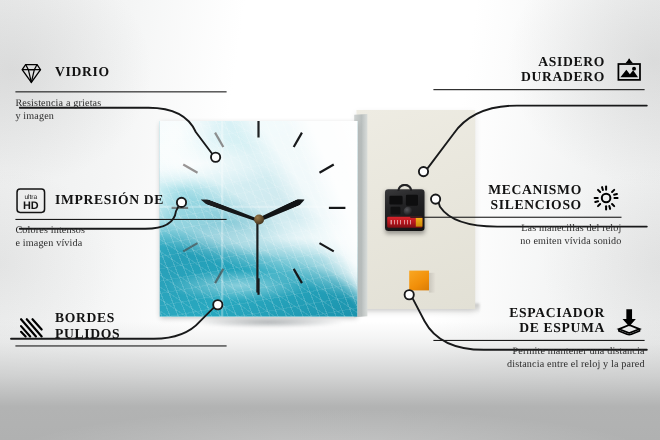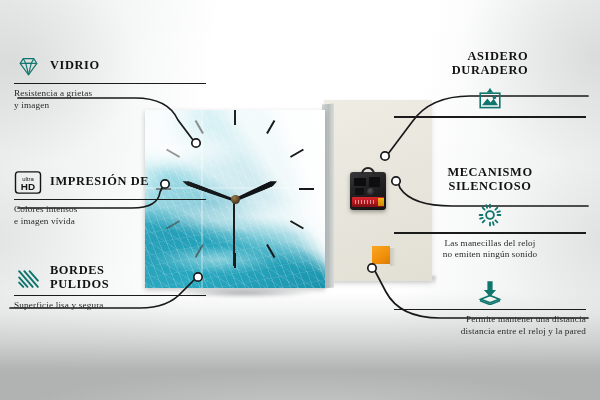--- a/index.html
+++ b/index.html
@@ -249,27 +249,27 @@
   .feature.left  { text-align: left; }
   .feature.right { text-align: right; }
 
   .feat-head {
     display: flex;
     align-items: center;
     gap: 8px;
     padding-bottom: 3px;
   }
   .feature.left  .feat-head { flex-direction: row; justify-content: flex-start; }
-  .feature.right .feat-head { flex-direction: column; justify-content: flex-end; }
+  .feature.right .feat-head { flex-direction: row; justify-content: flex-end; }
 
   .feat-icon {
     flex: 0 0 auto;
     width: 28px; height: 28px;
     display: flex; align-items: center; justify-content: center;
-    color: #0f766e;
+    color: #000000;
   }
   .feat-title {
     font-family: "Liberation Serif", serif;
     font-weight: 700;
     font-size: 12.4px;
     line-height: 13.6px;
     letter-spacing: 0.6px;
     color: #121212;
     text-transform: uppercase;
     white-space: nowrap;
@@ -284,23 +284,23 @@
     font-size: 9.2px;
     line-height: 11.4px;
     color: #2a2a2a;
     padding-top: 4px;
     letter-spacing: 0.15px;
   }
 
   
   #feat-tempered-glass { left: 14px;  top: 52px;  }
   #feat-hd-print      { left: 14px;  top: 168px; }
-  #feat-polished-edge { left: 14px;  top: 264px; }
+  #feat-polished-edge { left: 14px;  top: 283px; }
   #feat-hanger        { left: 394px; top: 50px;  }
-  #feat-mechanism     { left: 394px; top: 166px; text-align: center; }
+  #feat-mechanism     { left: 373px; top: 166px; }
   #feat-spacer        { left: 394px; top: 278px; }
 </style>
 </head>
 <body>
 
 <div id="stage">
 
   <div class="bg-base"></div>
   <div class="bg-floor"></div>
   <div class="bg-floor-sheen"></div>
@@ -434,23 +434,20 @@
             <path d="M3 16 L7 20"></path>
           <path d="M13 5 L21 14"></path>
         </svg>
       </span>
       <span class="feat-title">
         <span>BORDES</span><br>
         <span>PULIDOS</span>
       </span>
     </div>
     <div class="feat-rule"></div>
-    <div class="feat-sub">
-      <span>Superficie lisa y segura</span>
-    </div>
   </div>
 
   <div class="feature right" id="feat-hanger">
     <div class="feat-head">
       <span class="feat-title">
         <span>ASIDERO</span><br>
         <span>DURADERO</span>
       </span>
       <span class="feat-icon">
         <svg viewBox="0 0 26 24" width="26" height="24" fill="none" stroke="currentColor" stroke-width="1.3">
@@ -485,26 +482,30 @@
           <path d="M8.6 2.9 L9.3 5.3"></path>
             <path d="M14.7 18.7 L15.4 21.1"></path>
           <path d="M2.9 15.4 L5.3 14.7"></path>
             <path d="M18.7 9.3 L21.1 8.6"></path>
         </svg>
       </span>
     </div>
     <div class="feat-rule"></div>
     <div class="feat-sub">
       <span>Las manecillas del reloj</span><br>
-      <span>no emiten ningún sonido</span>
+      <span>no emiten vívida sonido</span>
     </div>
   </div>
 
   <div class="feature right" id="feat-spacer">
     <div class="feat-head">
+      <span class="feat-title">
+        <span>ESPACIADOR</span><br>
+        <span>DE ESPUMA</span>
+      </span>
       <span class="feat-icon">
         <svg viewBox="0 0 24 24" width="26" height="26">
           <g fill="currentColor">
             <path d="M9.6 2 h4.8 v8.2 h3.2 L12 16.4 L6.4 10.2 h3.2 Z"></path>
           </g>
           <g fill="none" stroke="currentColor" stroke-width="1.5">
             <path d="M3.4 18.6 L12 15.2 L20.6 18.6 L12 22 Z"></path>
             <path d="M3.4 18.6 v1.6 L12 23.6 L20.6 20.2 v-1.6"></path>
           </g>
         </svg>

